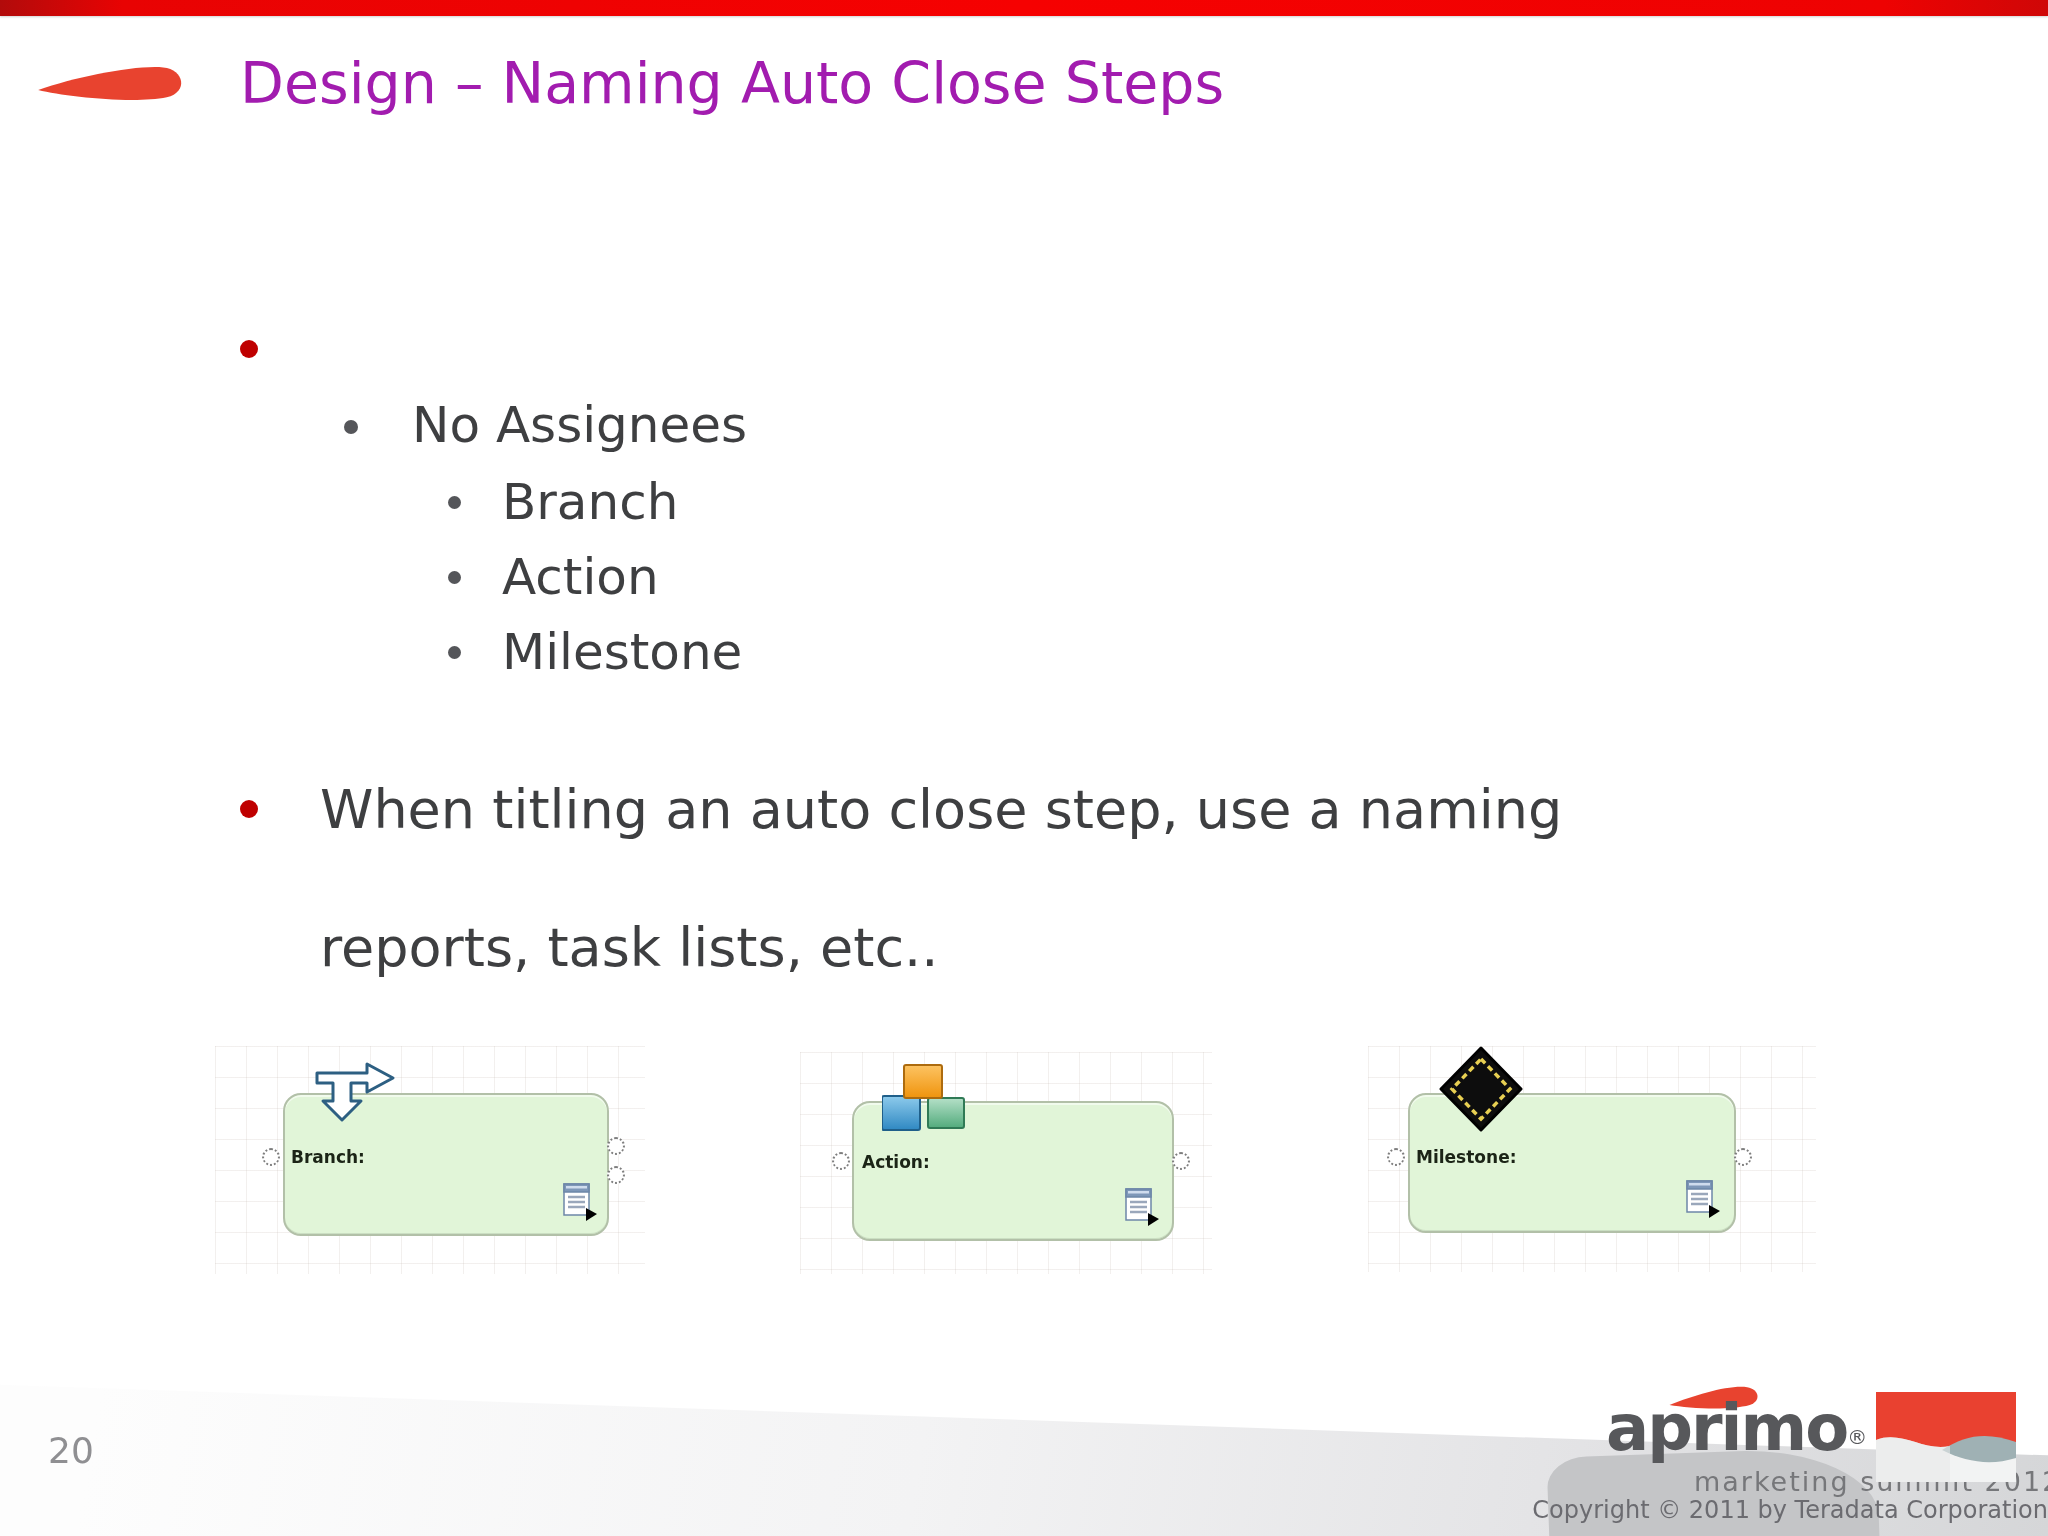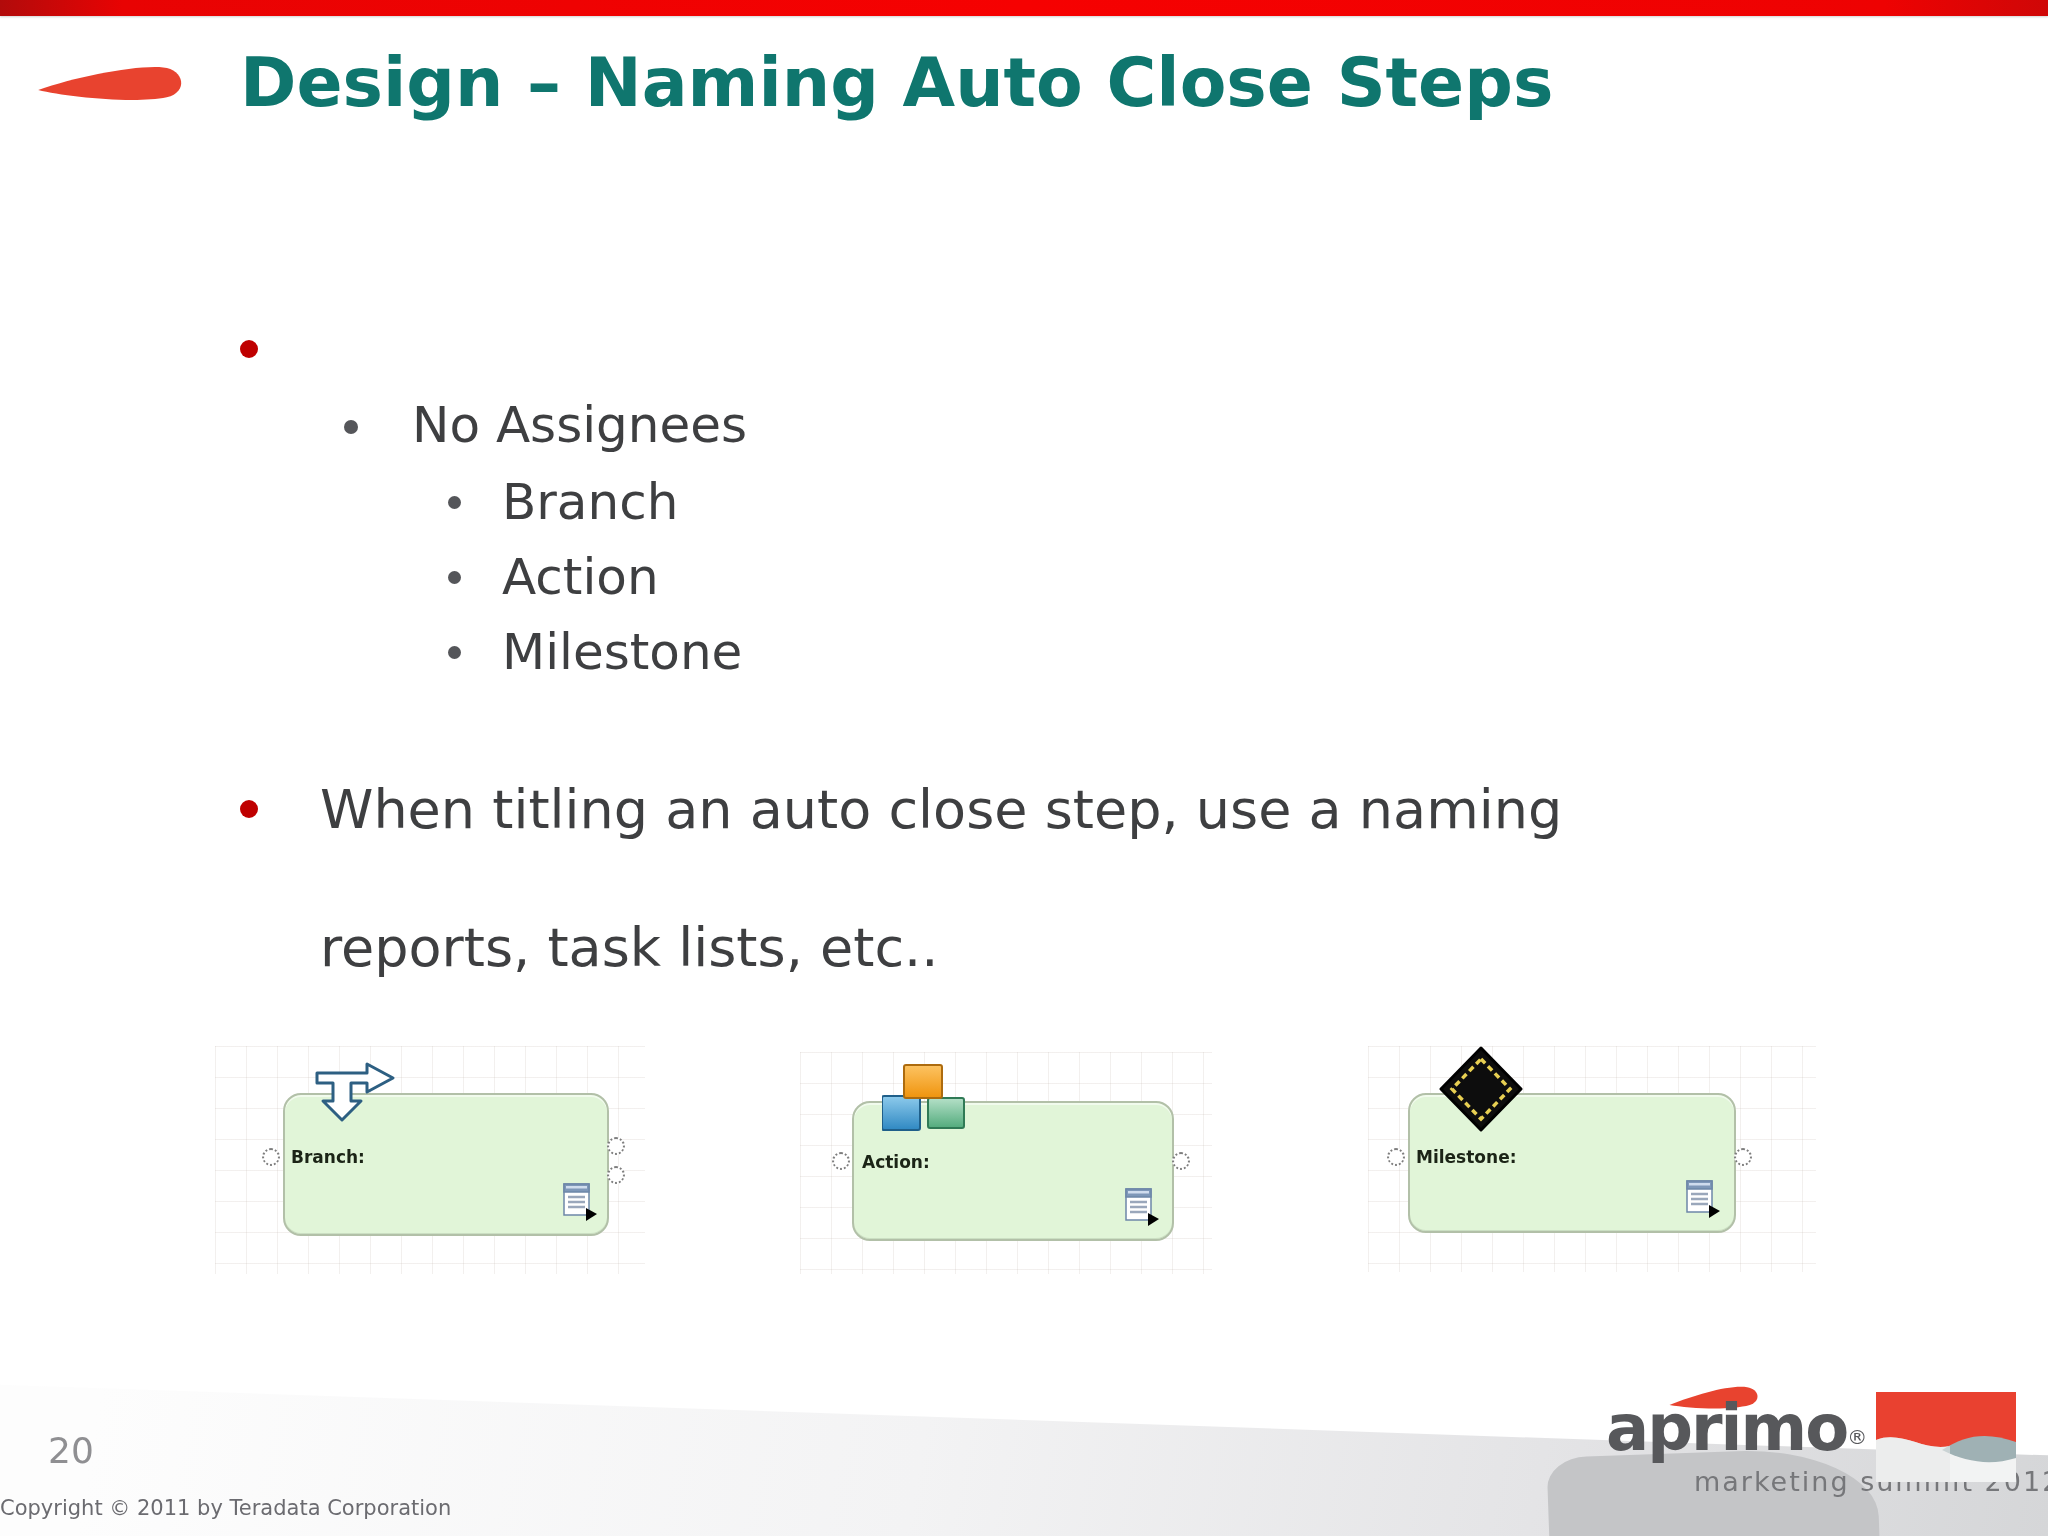--- a/index.html
+++ b/index.html
@@ -7,22 +7,22 @@
        font-family:"DejaVu Sans","Liberation Sans",sans-serif;}
   .slide{position:relative;width:2048px;height:1536px;background:#ffffff;}
 
   
   .top-bar{position:absolute;left:0;top:0;width:2048px;height:16px;
     background:linear-gradient(90deg,#b20b0b 0%,#e80303 6%,#f60101 50%,#ee0202 92%,#cf0707 100%);
     box-shadow:0 1px 2px rgba(0,0,0,.18);}
 
   
   .title-swoosh{position:absolute;left:36px;top:62px;width:156px;height:44px;}
-  .page-title{position:absolute;left:240px;top:28px;font-size:68px;font-weight:bold;
-    color:#0f766e;letter-spacing:0;white-space:nowrap;line-height:110px;}
+  .page-title{position:absolute;left:240px;top:28px;font-size:57px;font-weight:normal;
+    color:#a21caf;letter-spacing:0;white-space:nowrap;line-height:110px;}
 
   
   .dot{position:absolute;border-radius:50%;}
   .dot-l1{width:18px;height:18px;background:#bf0000;}
   .dot-l2{width:14px;height:14px;background:#55565a;}
   .dot-l3{width:13px;height:13px;background:#55565a;}
   .txt{position:absolute;color:#3e3f41;white-space:nowrap;}
   .txt-l1{font-size:54px;}
   .txt-l2{font-size:50px;}
   .txt-l3{font-size:50px;}
@@ -41,22 +41,22 @@
     background:#ffffff;}
   .icon-abs{position:absolute;}
 
   
   .footer-band{position:absolute;left:0;top:1368px;width:2048px;height:168px;
     background:linear-gradient(100deg,#fdfdfd 5%,#f3f3f4 45%,#e4e4e6 75%,#d5d6d8 100%);
     clip-path:polygon(0 10%,100% 52%,100% 100%,0 100%);}
   .footer-blob{position:absolute;left:1548px;top:1452px;width:330px;height:92px;background:#c4c5c7;
     border-top-right-radius:140px 70px;border-top-left-radius:40px 30px;transform:rotate(-2deg);}
   .page-number{position:absolute;left:48px;top:1430px;font-size:36px;color:#8f8f92;}
-  .copyright{position:absolute;left:0;top:1496px;width:2048px;text-align:left;
-    font-size:21px;color:#6b6b70;}
+  .copyright{position:absolute;left:0;top:1496px;width:2048px;text-align:right;
+    font-size:24px;color:#6b6b70;}
 
   
   .logo-brand{position:absolute;left:1606px;top:1396px;font-size:64px;font-weight:bold;
     color:#57585b;letter-spacing:-2px;line-height:64px;}
   .logo-reg{font-size:20px;font-weight:normal;vertical-align:6px;letter-spacing:0;color:#57585b;}
   .logo-tagline{position:absolute;left:1694px;top:1466px;font-size:27px;color:#76777a;
     letter-spacing:2px;white-space:nowrap;}
   .logo-comet{position:absolute;left:1668px;top:1384px;width:96px;height:28px;}
   .logo-flag{position:absolute;left:1876px;top:1392px;width:140px;height:90px;}
 </style>

